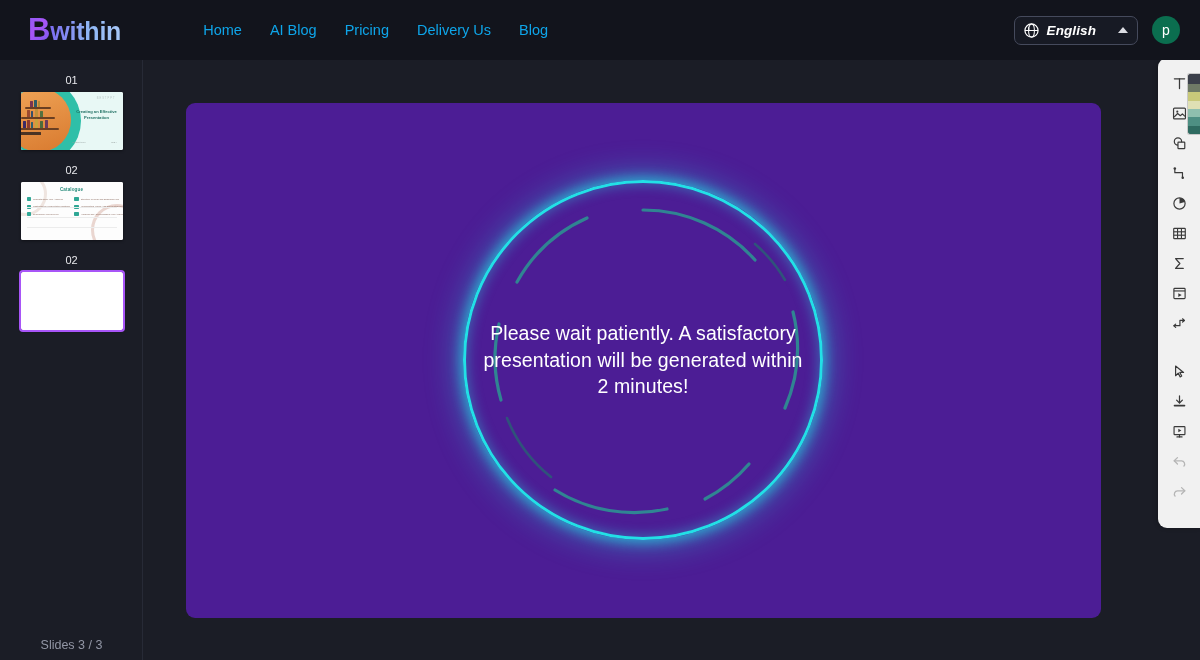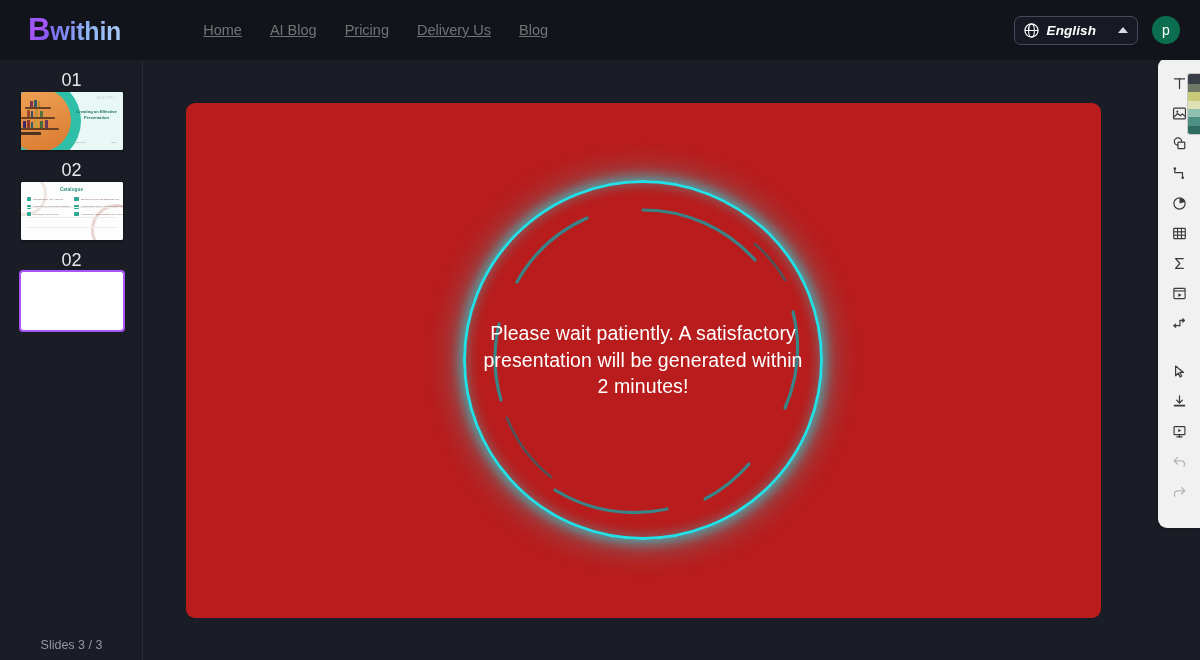--- a/index.html
+++ b/index.html
@@ -36,24 +36,23 @@
     margin-right: 0px;
     font-family: "Liberation Sans", sans-serif;
   }
   #logo .logo-rest {
     background: linear-gradient(90deg,#7c6cf2 0%,#8fb7f5 55%,#a8c8f8 100%);
     -webkit-background-clip: text; background-clip: text;
     -webkit-text-fill-color: transparent; color: #9fbdf5;
   }
   #nav { display: flex; align-items: center; margin-left: 68px; gap: 0px; }
   #nav .nav-item {
-    color: #737373; font-size: 14.5px;
+    color: #0ea5e9; font-size: 14.5px;
     padding: 6px 14px; cursor: pointer;
     white-space: nowrap;
-    text-decoration: underline;
   }
 
   #header-right {
     margin-left: auto; margin-right: 20px;
     display: flex; align-items: center; gap: 14px;
   }
   #lang-select {
     display: flex; align-items: center; gap: 8px;
     background: #171a24;
     border: 1px solid #454a5c;
@@ -90,21 +89,21 @@
     position: absolute; top: 60px; left: 0;
     width: 143px; height: 600px;
     background: #1b1d26;
     border-right: 1px solid #272a36;
     overflow: hidden;
   }
   #slide-list { padding-top: 12px; }
   .slide-item { width: 143px; padding: 0 0 12px 0; cursor: pointer; }
   .slide-num {
     text-align: center; color: #e8e8ec;
-    font-size: 18px; line-height: 16px;
+    font-size: 11px; line-height: 16px;
     margin-bottom: 4px; user-select: none;
   }
   .thumb-wrap {
     width: 102px; height: 58px;
     margin: 0 auto;
     border-radius: 2px;
     overflow: hidden;
     position: relative;
     background: #ffffff;
     box-shadow: 0 1px 3px rgba(0,0,0,0.45);
@@ -182,21 +181,21 @@
   
   #canvas-area {
     position: absolute; top: 60px; left: 143px;
     width: 1000px; height: 600px;
     background: #1b1d26;
     display: flex; align-items: center; justify-content: center;
   }
   #slide-canvas {
     position: relative;
     width: 915px; height: 515px;
-    background: #b91c1c;
+    background: #4c1d95;
     border-radius: 9px;
     overflow: hidden;
   }
 
   
   #loader {
     position: absolute; left: 50%; top: 50%;
     width: 376px; height: 376px;
     transform: translate(-50%,-50%);
   }

